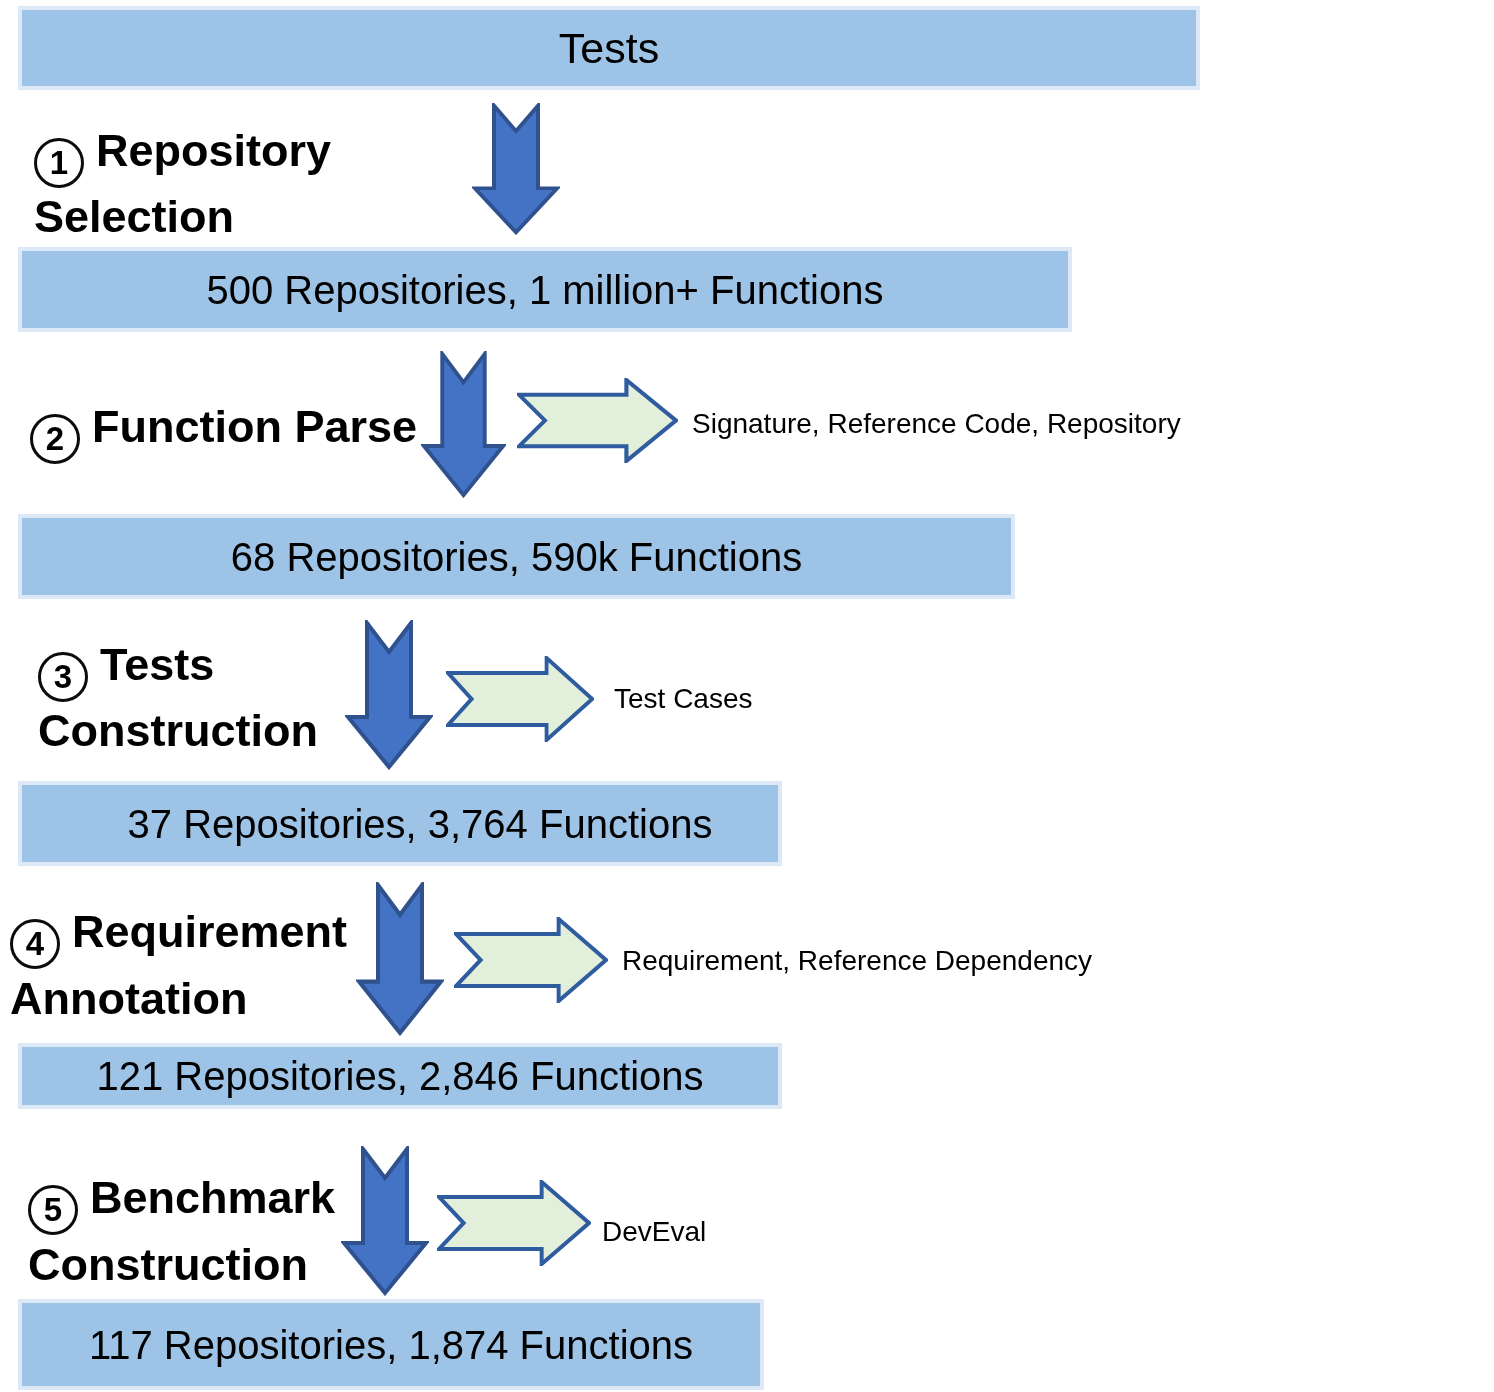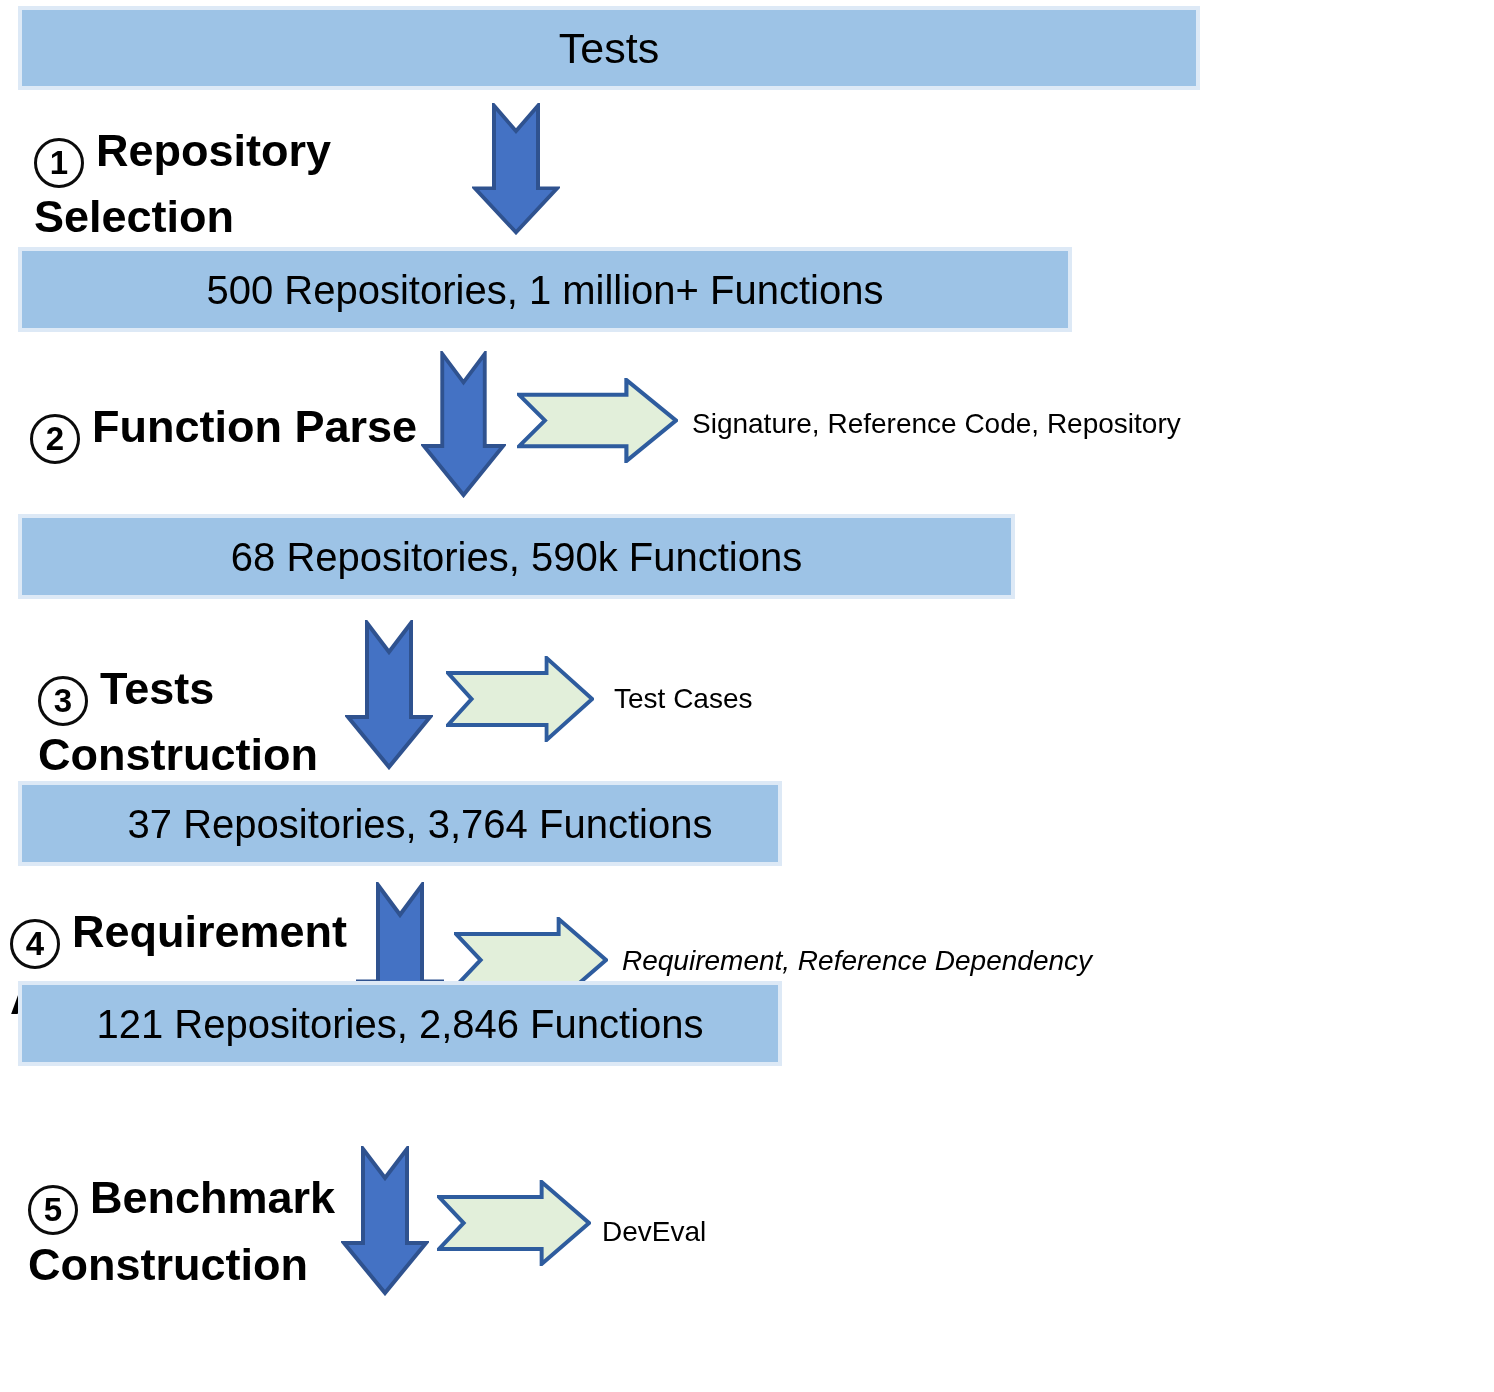--- a/index.html
+++ b/index.html
@@ -22,33 +22,33 @@
     justify-content: center;
     font-size: 40px;
     line-height: 1;
     color: #000;
     white-space: nowrap;
   }
   .bar-pypi   { left: 18px; top: 6px;    width: 1182px; height: 84px; font-size: 43px; }
   .bar-r1     { left: 18px; top: 247px;  width: 1054px; height: 85px; }
   .bar-r2     { left: 18px; top: 514px;  width: 997px;  height: 85px; }
   .bar-r3     { left: 18px; top: 781px;  width: 764px;  height: 85px; padding-left: 40px; }
-  .bar-r4     { left: 18px; top: 981px; width: 764px;  height: 85px; }
+  .bar-r4     { left: 18px; top: 1043px; width: 764px;  height: 66px; }
   .bar-r5     { left: 18px; top: 1299px; width: 746px;  height: 91px; }
 
   .step-label {
     position: absolute;
     font-weight: bold;
     font-size: 45px;
     line-height: 58px;
     white-space: nowrap;
   }
   .label-1 { left: 34px;  top: 122px; }
   .label-2 { left: 30px;  top: 399px; line-height: 56px; }
-  .label-3 { left: 38px;  top: 636px; margin-top: 24px; }
+  .label-3 { left: 38px;  top: 636px; }
   .label-4 { left: 10px;  top: 902px; line-height: 60px; }
   .label-5 { left: 28px;  top: 1168px; line-height: 60px; }
   .label-line { display: block; }
   .circle-num {
     display: inline-flex;
     align-items: center;
     justify-content: center;
     width: 50px;
     height: 50px;
     border: 3.5px solid #0b0b0b;
@@ -86,21 +86,21 @@
 
   .annotation {
     position: absolute;
     font-size: 28px;
     line-height: 54px;
     white-space: nowrap;
     color: #000;
   }
   .ann-2 { left: 692px; top: 397px; }
   .ann-3 { left: 614px; top: 672px; }
-  .ann-4 { left: 622px; top: 934px; font-style: italic; }
+  .ann-4 { left: 622px; top: 934px; }
   .ann-5 { left: 602px; top: 1197px; margin-top: 8px; }
 </style>
 </head>
 <body>
 
 <div class="canvas">
 
   <div class="bar bar-pypi">
     <span>Tests</span>
   </div>
@@ -164,14 +164,17 @@
     <span class="label-line"><span class="circle-num">5</span><span>Benchmark</span></span>
     <span class="label-line">Construction</span>
   </div>
   <svg class="down-arrow da-5" viewBox="0 0 88 150" preserveAspectRatio="none">
     <polygon points="22,3 44,32 66,3 66,97 85,97 44,147 3,97 22,97"></polygon>
   </svg>
   <svg class="right-arrow ra-5" viewBox="0 0 156 86" preserveAspectRatio="none">
     <polygon points="2,17 106,17 106,2 154,43 106,84 106,69 2,69 27,43"></polygon>
   </svg>
   <div class="annotation ann-5">DevEval</div>
+  <div class="bar bar-r5">
+    <span>117 Repositories, 1,874 Functions</span>
+  </div>
 
 </div>
 
 </body></html>

